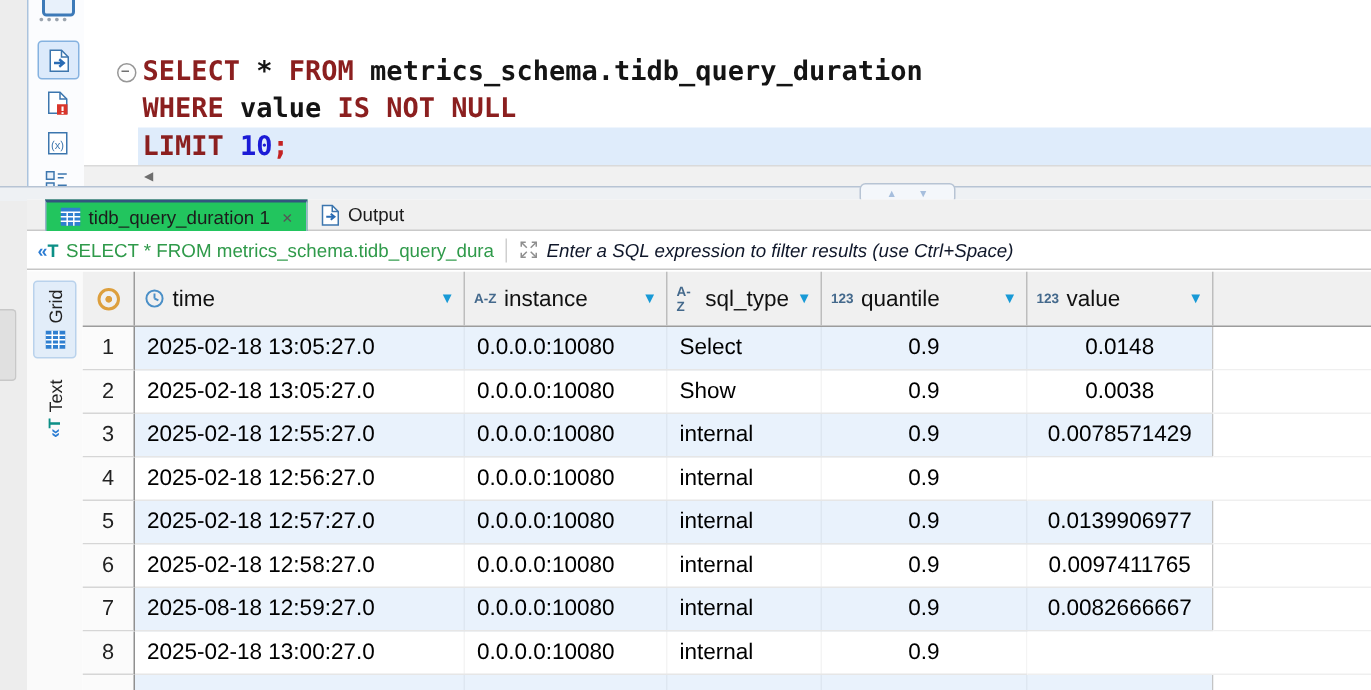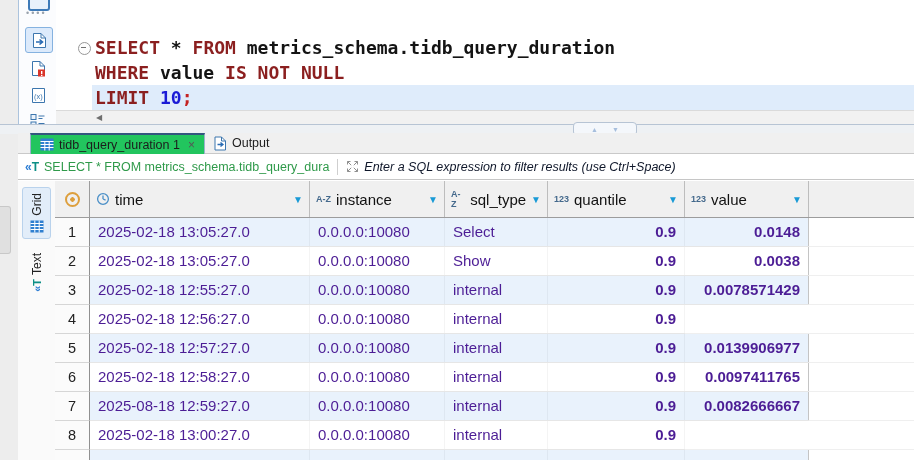--- a/index.html
+++ b/index.html
@@ -64,22 +64,22 @@
   .g-hcell{flex:none;display:flex;align-items:center;gap:5px;padding:0 6px;border-right:1px solid #bdbdbd;box-sizing:border-box;overflow:hidden;}
   .g-hcell .typ{font-size:9px;font-weight:bold;color:#44698c;letter-spacing:0;}
   .g-hcell .lbl{color:#111;font-size:15px;white-space:nowrap;}
   .g-hcell .sort{margin-left:auto;color:#199ad6;font-size:10px;}
   .g-hfill{flex:1;}
 
   .g-row{display:flex;height:29px;}
   .g-rownum{width:35px;flex:none;background:#fbfbfb;border-right:1px solid #909090;border-bottom:1px solid #d6d6d6;box-sizing:border-box;text-align:center;line-height:28px;font-size:14.5px;color:#222;}
   .g-cells{display:flex;flex:none;border-bottom:1px solid #e6e6e6;box-sizing:border-box;}
   .g-row.odd .g-cells{background:#e9f2fc;}
-  .g-cell{flex:none;padding:0 8px;line-height:28px;white-space:nowrap;overflow:hidden;color:#4c1d95;box-sizing:border-box;border-right:1px solid rgba(0,0,0,0.045);}
-  .g-cell.right{text-align:right;font-weight:bold;}
+  .g-cell{flex:none;padding:0 8px;line-height:28px;white-space:nowrap;overflow:hidden;color:#000000;box-sizing:border-box;border-right:1px solid rgba(0,0,0,0.045);}
+  .g-cell.right{text-align:center;}
   .g-cell.last{border-right:1px solid #c4c4c4;}
   .g-fill{flex:1;border-bottom:1px solid #efefef;background:#fff;}
 
   svg{display:block;}
 </style>
 </head>
 <body>
 
 <div class="app">
 

